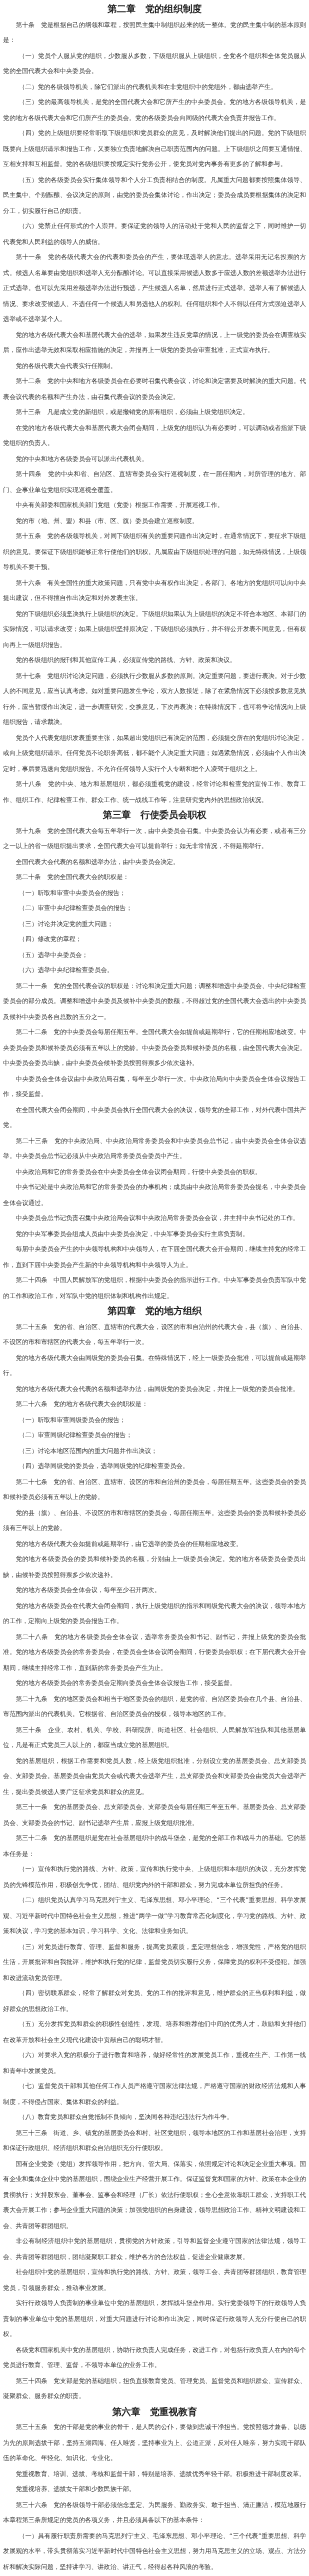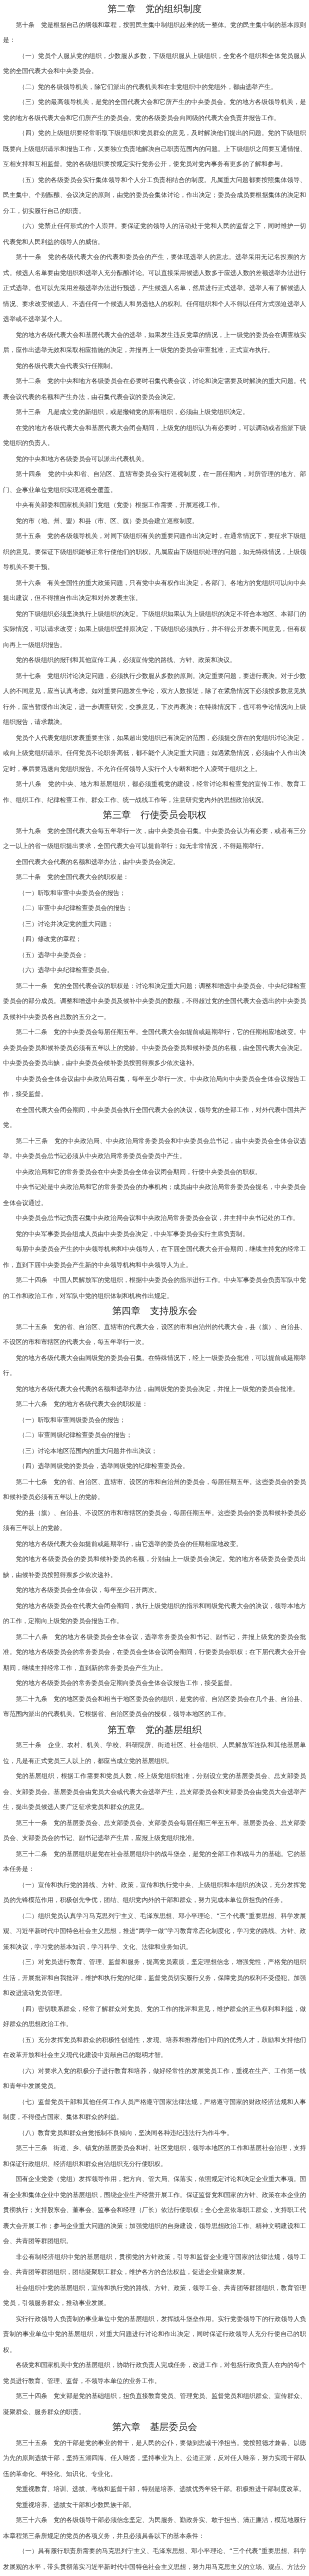--- a/index.html
+++ b/index.html
@@ -18,21 +18,21 @@
     line-height: 15.5px;
     text-indent: 2em;
     text-align: justify;
     word-break: break-all;
   }
   .p.item { text-indent: 2.5em; }
   .chapter {
     margin: 0;
     line-height: 15.5px;
     text-align: center;
-    font-weight: normal;
+    font-weight: bold;
     color: #222222;
   }
 </style>
 </head>
 <body>
 
 <div id="doc">
     <h2 class="chapter">第二章　党的组织制度</h2>
     <p class="p">第十条　党是根据自己的纲领和章程，按照民主集中制组织起来的统一整体。党的民主集中制的基本原则是：</p>
     <p class="p item">（一）党员个人服从党的组织，少数服从多数，下级组织服从上级组织，全党各个组织和全体党员服从党的全国代表大会和中央委员会。</p>
@@ -72,58 +72,57 @@
     <p class="p">第二十二条　党的中央委员会每届任期五年。全国代表大会如提前或延期举行，它的任期相应地改变。中央委员会委员和候补委员必须有五年以上的党龄。中央委员会委员和候补委员的名额，由全国代表大会决定。中央委员会委员出缺，由中央委员会候补委员按照得票多少依次递补。</p>
     <p class="p">中央委员会全体会议由中央政治局召集，每年至少举行一次。中央政治局向中央委员会全体会议报告工作，接受监督。</p>
     <p class="p">在全国代表大会闭会期间，中央委员会执行全国代表大会的决议，领导党的全部工作，对外代表中国共产党。</p>
     <p class="p">第二十三条　党的中央政治局、中央政治局常务委员会和中央委员会总书记，由中央委员会全体会议选举。中央委员会总书记必须从中央政治局常务委员会委员中产生。</p>
     <p class="p">中央政治局和它的常务委员会在中央委员会全体会议闭会期间，行使中央委员会的职权。</p>
     <p class="p">中央书记处是中央政治局和它的常务委员会的办事机构；成员由中央政治局常务委员会提名，中央委员会全体会议通过。</p>
     <p class="p">中央委员会总书记负责召集中央政治局会议和中央政治局常务委员会会议，并主持中央书记处的工作。</p>
     <p class="p">党的中央军事委员会组成人员由中央委员会决定，中央军事委员会实行主席负责制。</p>
     <p class="p">每届中央委员会产生的中央领导机构和中央领导人，在下届全国代表大会开会期间，继续主持党的经常工作，直到下届中央委员会产生新的中央领导机构和中央领导人为止。</p>
     <p class="p">第二十四条　中国人民解放军的党组织，根据中央委员会的指示进行工作。中央军事委员会负责军队中党的工作和政治工作，对军队中党的组织体制和机构作出规定。</p>
-    <h2 class="chapter">第四章　支持股东会</h2>
+    <h2 class="chapter">第四章　党的地方组织</h2>
     <p class="p">第二十五条　党的省、自治区、直辖市的代表大会，设区的市和自治州的代表大会，县（旗）、自治县、不设区的市和市辖区的代表大会，每五年举行一次。</p>
     <p class="p">党的地方各级代表大会由同级党的委员会召集。在特殊情况下，经上一级委员会批准，可以提前或延期举行。</p>
     <p class="p">党的地方各级代表大会代表的名额和选举办法，由同级党的委员会决定，并报上一级党的委员会批准。</p>
     <p class="p">第二十六条　党的地方各级代表大会的职权是：</p>
     <p class="p item">（一）听取和审查同级委员会的报告；</p>
     <p class="p item">（二）审查同级纪律检查委员会的报告；</p>
     <p class="p item">（三）讨论本地区范围内的重大问题并作出决议；</p>
     <p class="p item">（四）选举同级党的委员会，选举同级党的纪律检查委员会。</p>
     <p class="p">第二十七条　党的省、自治区、直辖市、设区的市和自治州的委员会，每届任期五年。这些委员会的委员和候补委员必须有五年以上的党龄。</p>
     <p class="p">党的县（旗）、自治县、不设区的市和市辖区的委员会，每届任期五年。这些委员会的委员和候补委员必须有三年以上的党龄。</p>
     <p class="p">党的地方各级代表大会如提前或延期举行，由它选举的委员会的任期相应地改变。</p>
     <p class="p">党的地方各级委员会的委员和候补委员的名额，分别由上一级委员会决定。党的地方各级委员会委员出缺，由候补委员按照得票多少依次递补。</p>
     <p class="p">党的地方各级委员会全体会议，每年至少召开两次。</p>
     <p class="p">党的地方各级委员会在代表大会闭会期间，执行上级党组织的指示和同级党代表大会的决议，领导本地方的工作，定期向上级党的委员会报告工作。</p>
     <p class="p">第二十八条　党的地方各级委员会全体会议，选举常务委员会和书记、副书记，并报上级党的委员会批准。党的地方各级委员会的常务委员会，在委员会全体会议闭会期间，行使委员会职权；在下届代表大会开会期间，继续主持经常工作，直到新的常务委员会产生为止。</p>
     <p class="p">党的地方各级委员会的常务委员会定期向委员会全体会议报告工作，接受监督。</p>
     <p class="p">第二十九条　党的地区委员会和相当于地区委员会的组织，是党的省、自治区委员会在几个县、自治县、市范围内派出的代表机关。它根据省、自治区委员会的授权，领导本地区的工作。</p>
-    <h2 class="chapter">第五章　党的基层组织</h2>
     <p class="p">第三十条　企业、农村、机关、学校、科研院所、街道社区、社会组织、人民解放军连队和其他基层单位，凡是有正式党员三人以上的，都应当成立党的基层组织。</p>
     <p class="p">党的基层组织，根据工作需要和党员人数，经上级党组织批准，分别设立党的基层委员会、总支部委员会、支部委员会。基层委员会由党员大会或代表大会选举产生，总支部委员会和支部委员会由党员大会选举产生，提出委员候选人要广泛征求党员和群众的意见。</p>
     <p class="p">第三十一条　党的基层委员会、总支部委员会、支部委员会每届任期三年至五年。基层委员会、总支部委员会、支部委员会的书记、副书记选举产生后，应报上级党组织批准。</p>
     <p class="p">第三十二条　党的基层组织是党在社会基层组织中的战斗堡垒，是党的全部工作和战斗力的基础。它的基本任务是：</p>
     <p class="p item">（一）宣传和执行党的路线、方针、政策，宣传和执行党中央、上级组织和本组织的决议，充分发挥党员的先锋模范作用，积极创先争优，团结、组织党内外的干部和群众，努力完成本单位所担负的任务。</p>
     <p class="p item">（二）组织党员认真学习马克思列宁主义、毛泽东思想、邓小平理论、“三个代表”重要思想、科学发展观、习近平新时代中国特色社会主义思想，推进“两学一做”学习教育常态化制度化，学习党的路线、方针、政策和决议，学习党的基本知识，学习科学、文化、法律和业务知识。</p>
     <p class="p item">（三）对党员进行教育、管理、监督和服务，提高党员素质，坚定理想信念，增强党性，严格党的组织生活，开展批评和自我批评，维护和执行党的纪律，监督党员切实履行义务，保障党员的权利不受侵犯。加强和改进流动党员管理。</p>
     <p class="p item">（四）密切联系群众，经常了解群众对党员、党的工作的批评和意见，维护群众的正当权利和利益，做好群众的思想政治工作。</p>
     <p class="p item">（五）充分发挥党员和群众的积极性创造性，发现、培养和推荐他们中间的优秀人才，鼓励和支持他们在改革开放和社会主义现代化建设中贡献自己的聪明才智。</p>
     <p class="p item">（六）对要求入党的积极分子进行教育和培养，做好经常性的发展党员工作，重视在生产、工作第一线和青年中发展党员。</p>
     <p class="p item">（七）监督党员干部和其他任何工作人员严格遵守国家法律法规，严格遵守国家的财政经济法规和人事制度，不得侵占国家、集体和群众的利益。</p>
     <p class="p item">（八）教育党员和群众自觉抵制不良倾向，坚决同各种违纪违法行为作斗争。</p>
     <p class="p">第三十三条　街道、乡、镇党的基层委员会和村、社区党组织，领导本地区的工作和基层社会治理，支持和保证行政组织、经济组织和群众自治组织充分行使职权。</p>
     <p class="p">国有企业党委（党组）发挥领导作用，把方向、管大局、保落实，依照规定讨论和决定企业重大事项。国有企业和集体企业中党的基层组织，围绕企业生产经营开展工作。保证监督党和国家的方针、政策在本企业的贯彻执行；支持股东会、董事会、监事会和经理（厂长）依法行使职权；全心全意依靠职工群众，支持职工代表大会开展工作；参与企业重大问题的决策；加强党组织的自身建设，领导思想政治工作、精神文明建设和工会、共青团等群团组织。</p>
     <p class="p">非公有制经济组织中党的基层组织，贯彻党的方针政策，引导和监督企业遵守国家的法律法规，领导工会、共青团等群团组织，团结凝聚职工群众，维护各方的合法权益，促进企业健康发展。</p>
     <p class="p">社会组织中党的基层组织，宣传和执行党的路线、方针、政策，领导工会、共青团等群团组织，教育管理党员，引领服务群众，推动事业发展。</p>
     <p class="p">实行行政领导人负责制的事业单位中党的基层组织，发挥战斗堡垒作用。实行党委领导下的行政领导人负责制的事业单位中党的基层组织，对重大问题进行讨论和作出决定，同时保证行政领导人充分行使自己的职权。</p>
     <p class="p">各级党和国家机关中党的基层组织，协助行政负责人完成任务，改进工作，对包括行政负责人在内的每个党员进行教育、管理、监督，不领导本单位的业务工作。</p>
     <p class="p">第三十四条　党支部是党的基础组织，担负直接教育党员、管理党员、监督党员和组织群众、宣传群众、凝聚群众、服务群众的职责。</p>
-    <h2 class="chapter">第六章　基层委员会</h2>
+    <h2 class="chapter">第六章　党重视教育</h2>
     <p class="p">第三十五条　党的干部是党的事业的骨干，是人民的公仆，要做到忠诚干净担当。党按照德才兼备、以德为先的原则选拔干部，坚持五湖四海、任人唯贤，坚持事业为上、公道正派，反对任人唯亲，努力实现干部队伍的革命化、年轻化、知识化、专业化。</p>
     <p class="p">党重视教育、培训、选拔、考核和监督干部，特别是培养、选拔优秀年轻干部。积极推进干部制度改革。</p>
     <p class="p">党重视培养、选拔女干部和少数民族干部。</p>
     <p class="p">第三十六条　党的各级领导干部必须信念坚定、为民服务、勤政务实、敢于担当、清正廉洁，模范地履行本章程第三条所规定的党员的各项义务，并且必须具备以下的基本条件：</p>
     <p class="p item">（一）具有履行职责所需要的马克思列宁主义、毛泽东思想、邓小平理论、“三个代表”重要思想、科学发展观的水平，带头贯彻落实习近平新时代中国特色社会主义思想，努力用马克思主义的立场、观点、方法分析和解决实际问题，坚持讲学习、讲政治、讲正气，经得起各种风浪的考验。</p>
   </div>
 
 
 </body></html>

